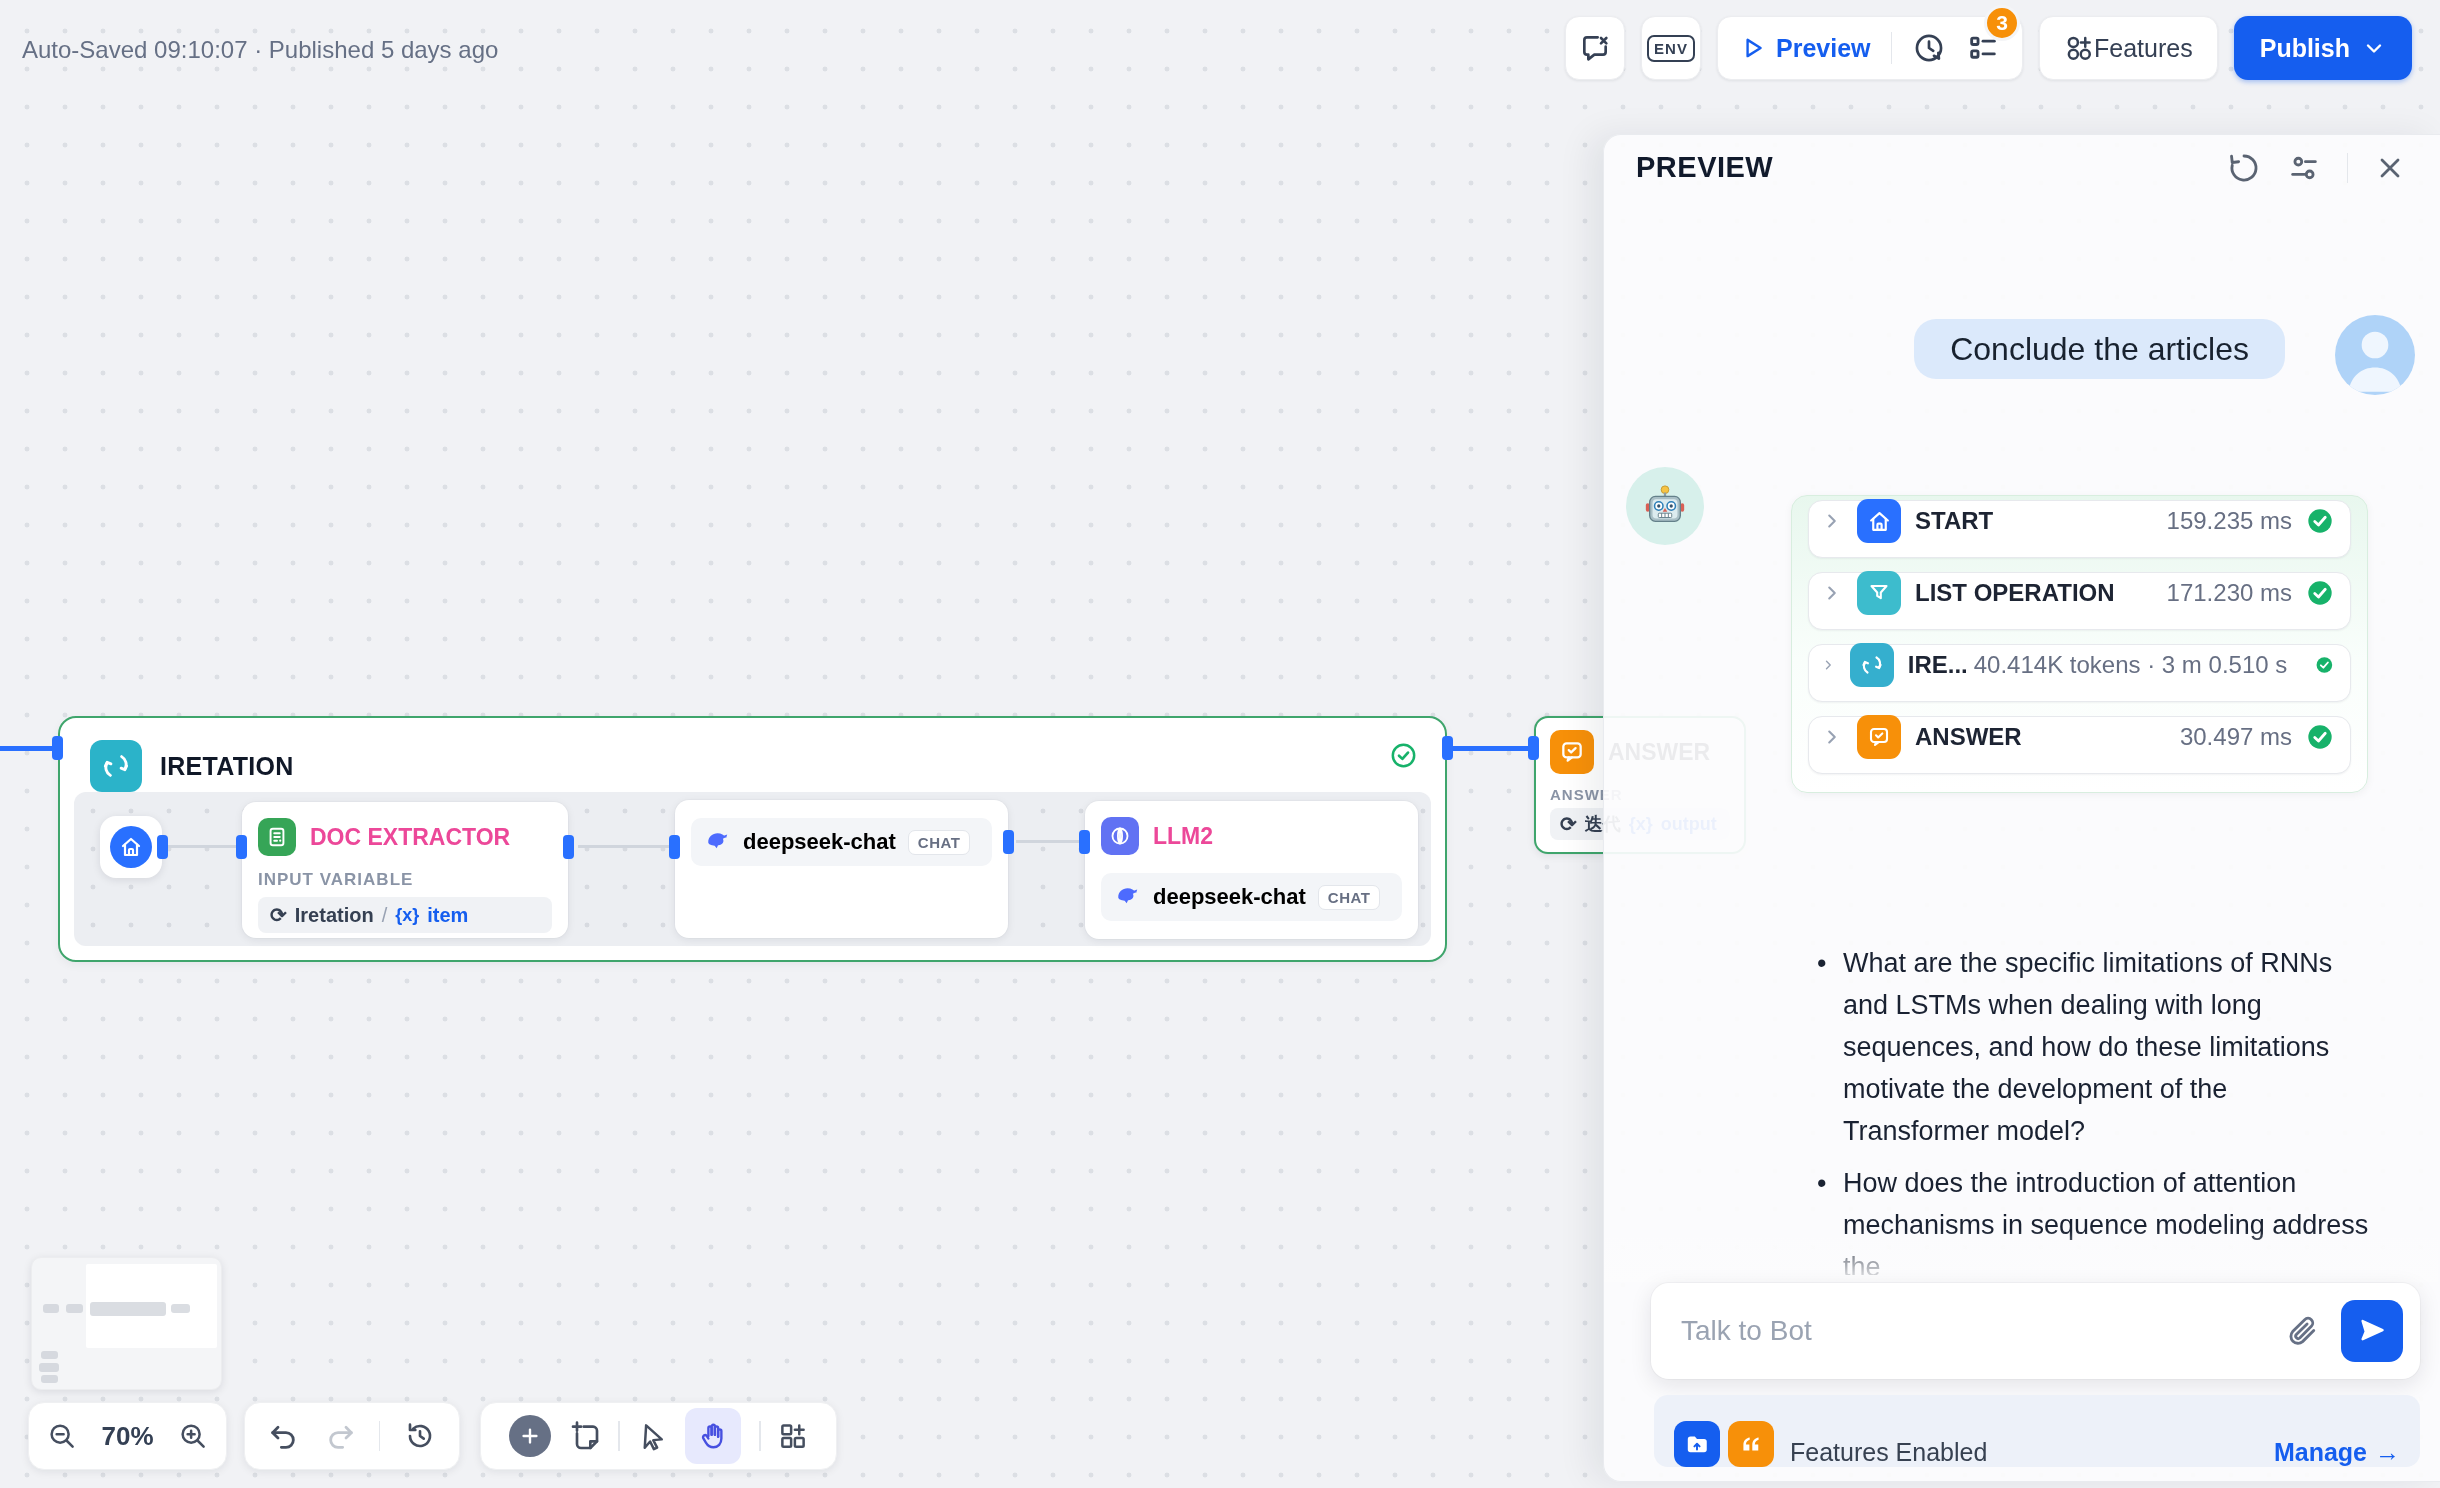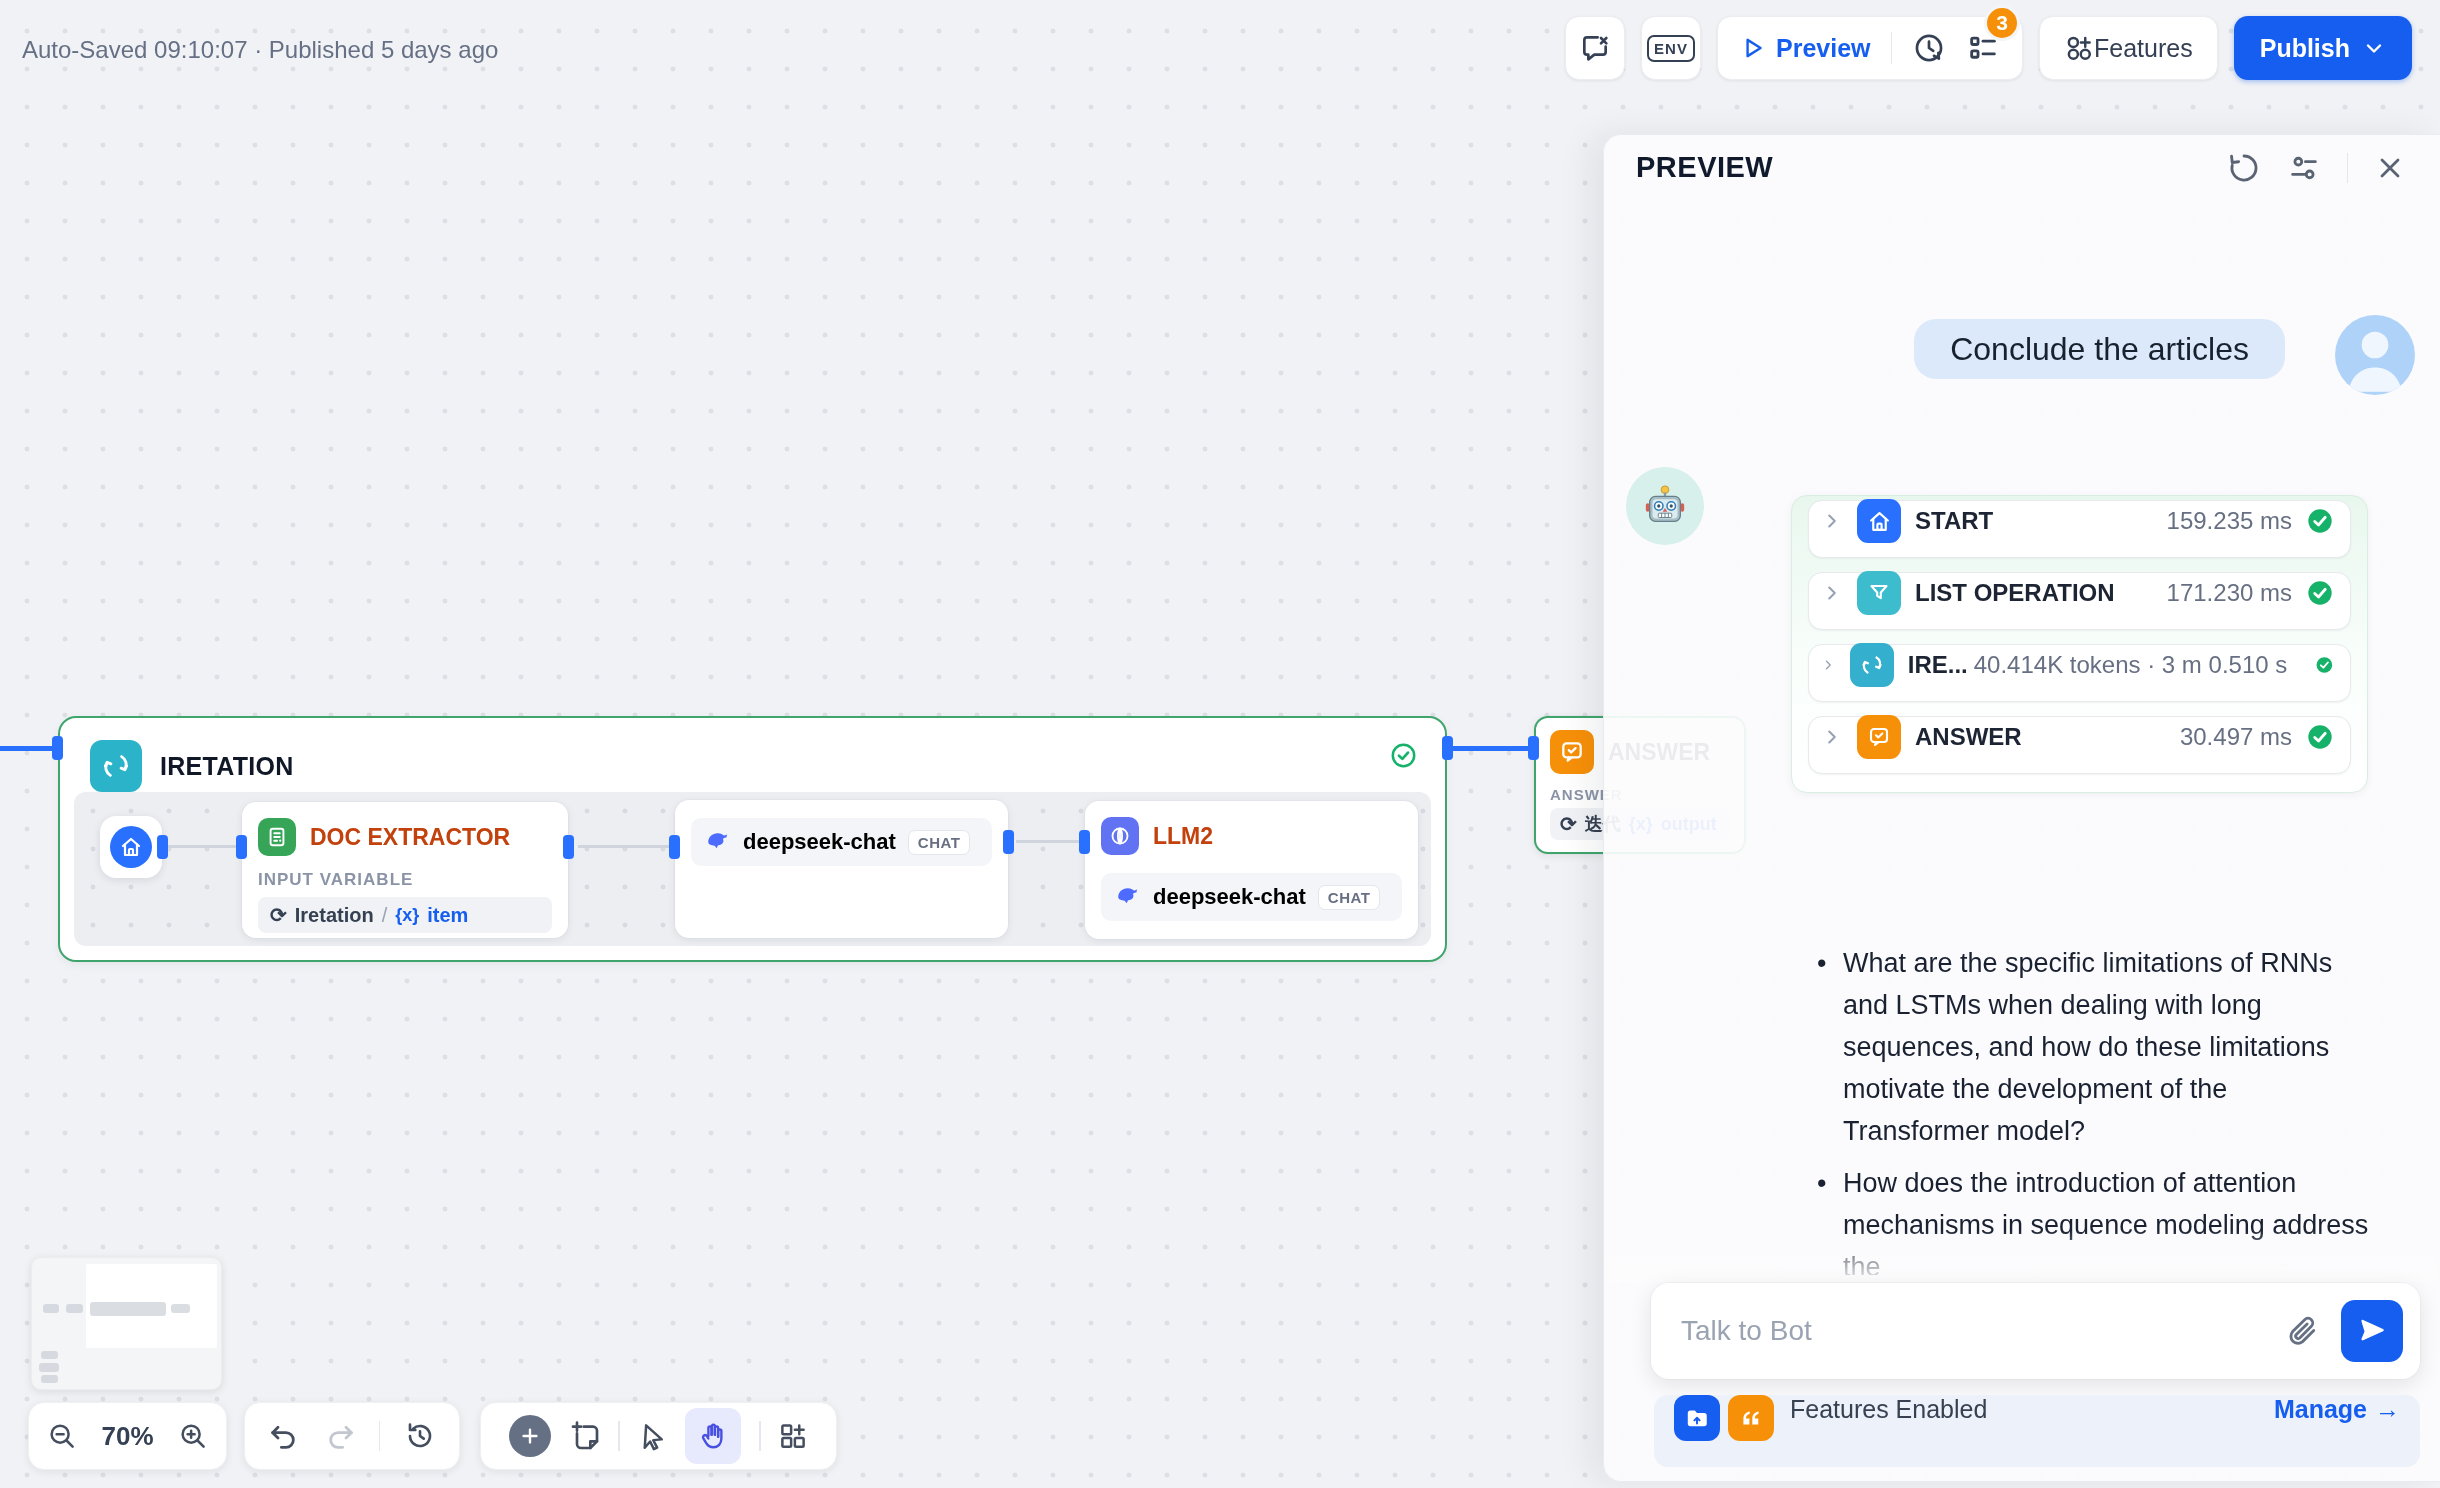--- a/index.html
+++ b/index.html
@@ -40,21 +40,21 @@
     background-color:#ECEEF2; background-image:radial-gradient(circle,#D7DAE0 2.2px,transparent 2.7px);
     background-size:38px 38px; }
   .iter-check { position:absolute; right:28px; top:24px; }
   .big-icon { width:52px; height:52px; border-radius:12px; display:flex; align-items:center; justify-content:center; flex:none; }
   .title-lg { font-size:25px; font-weight:bold; letter-spacing:.3px; color:#101828; }
 
   .wf-node { position:absolute; background:#fff; border-radius:14px; z-index:3;
     box-shadow:0 2px 8px rgba(16,24,40,.08), 0 0 0 1px rgba(16,24,40,.02); cursor:pointer; }
   .node-head { display:flex; align-items:center; gap:14px; padding:16px 16px 0 16px; }
   .node-icon { width:38px; height:38px; border-radius:10px; display:flex; align-items:center; justify-content:center; flex:none; }
-  .node-title { font-size:23px; font-weight:bold; color:#c2410c; }
+  .node-title { font-size:23px; font-weight:bold; color:#ec4899; }
   .section-lbl { margin:14px 16px 0; font-size:17px; font-weight:bold; letter-spacing:1px; color:#8A94A6; }
   .var-chip { margin:7px 16px 0; height:36px; border-radius:8px; background:#F0F2F5; display:flex; align-items:center; gap:8px; padding:0 12px;
     font-size:20px; color:#354052; }
   .var-chip .loop-g { font-size:20px; color:#354052; font-weight:bold; }
   .var-chip .src { font-weight:bold; }
   .var-chip .sep { color:#98A2B3; }
   .var-chip .fx { color:#155EEF; font-weight:bold; font-size:18px; }
   .var-chip .vname { color:#155EEF; font-weight:bold; }
   .model-chip { margin:18px 16px 0; height:48px; border-radius:10px; background:#F3F5F8; display:flex; align-items:center; gap:12px; padding:0 14px; }
   .model-name { font-size:22px; font-weight:bold; color:#000000; }
@@ -131,21 +131,21 @@
 
   .chat-input-box { position:absolute; left:47px; right:20px; top:1148px; height:96px; background:#fff; border-radius:18px; z-index:6;
     box-shadow:0 6px 22px rgba(16,24,40,.10), 0 0 0 1px rgba(16,24,40,.03); display:flex; align-items:center; }
   .chat-input { flex:1; border:none; outline:none; background:transparent; font-size:28px; color:#101828; padding:0 0 0 30px;
     font-family:"Liberation Sans",sans-serif; }
   .chat-input::placeholder { color:#9AA3B2; }
   .clip-btn { cursor:pointer; margin-right:22px; display:flex; }
   .send-btn { width:62px; height:62px; border-radius:14px; background:#155EEF; margin-right:17px; display:flex; align-items:center; justify-content:center; cursor:pointer; }
 
   .features-bar { position:absolute; left:50px; right:20px; top:1260px; height:72px; background:#EDF1F9; border-radius:14px; z-index:6;
-    display:flex; align-items:flex-start; padding:0 20px; }
+    display:flex; align-items:flex-end; padding:0 20px; }
   .feat-icon { width:46px; height:46px; border-radius:12px; display:flex; align-items:center; justify-content:center; flex:none; }
   .feat-lbl { margin-left:16px; font-size:25px; color:#374151; flex:1; }
   .manage-link { display:flex; align-items:center; gap:8px; color:#155EEF; font-size:25px; font-weight:bold; cursor:pointer; }
 
   .ghost-title { color:#101828; }
 </style>
 </head>
 <body>
 
 <div class="canvas">

